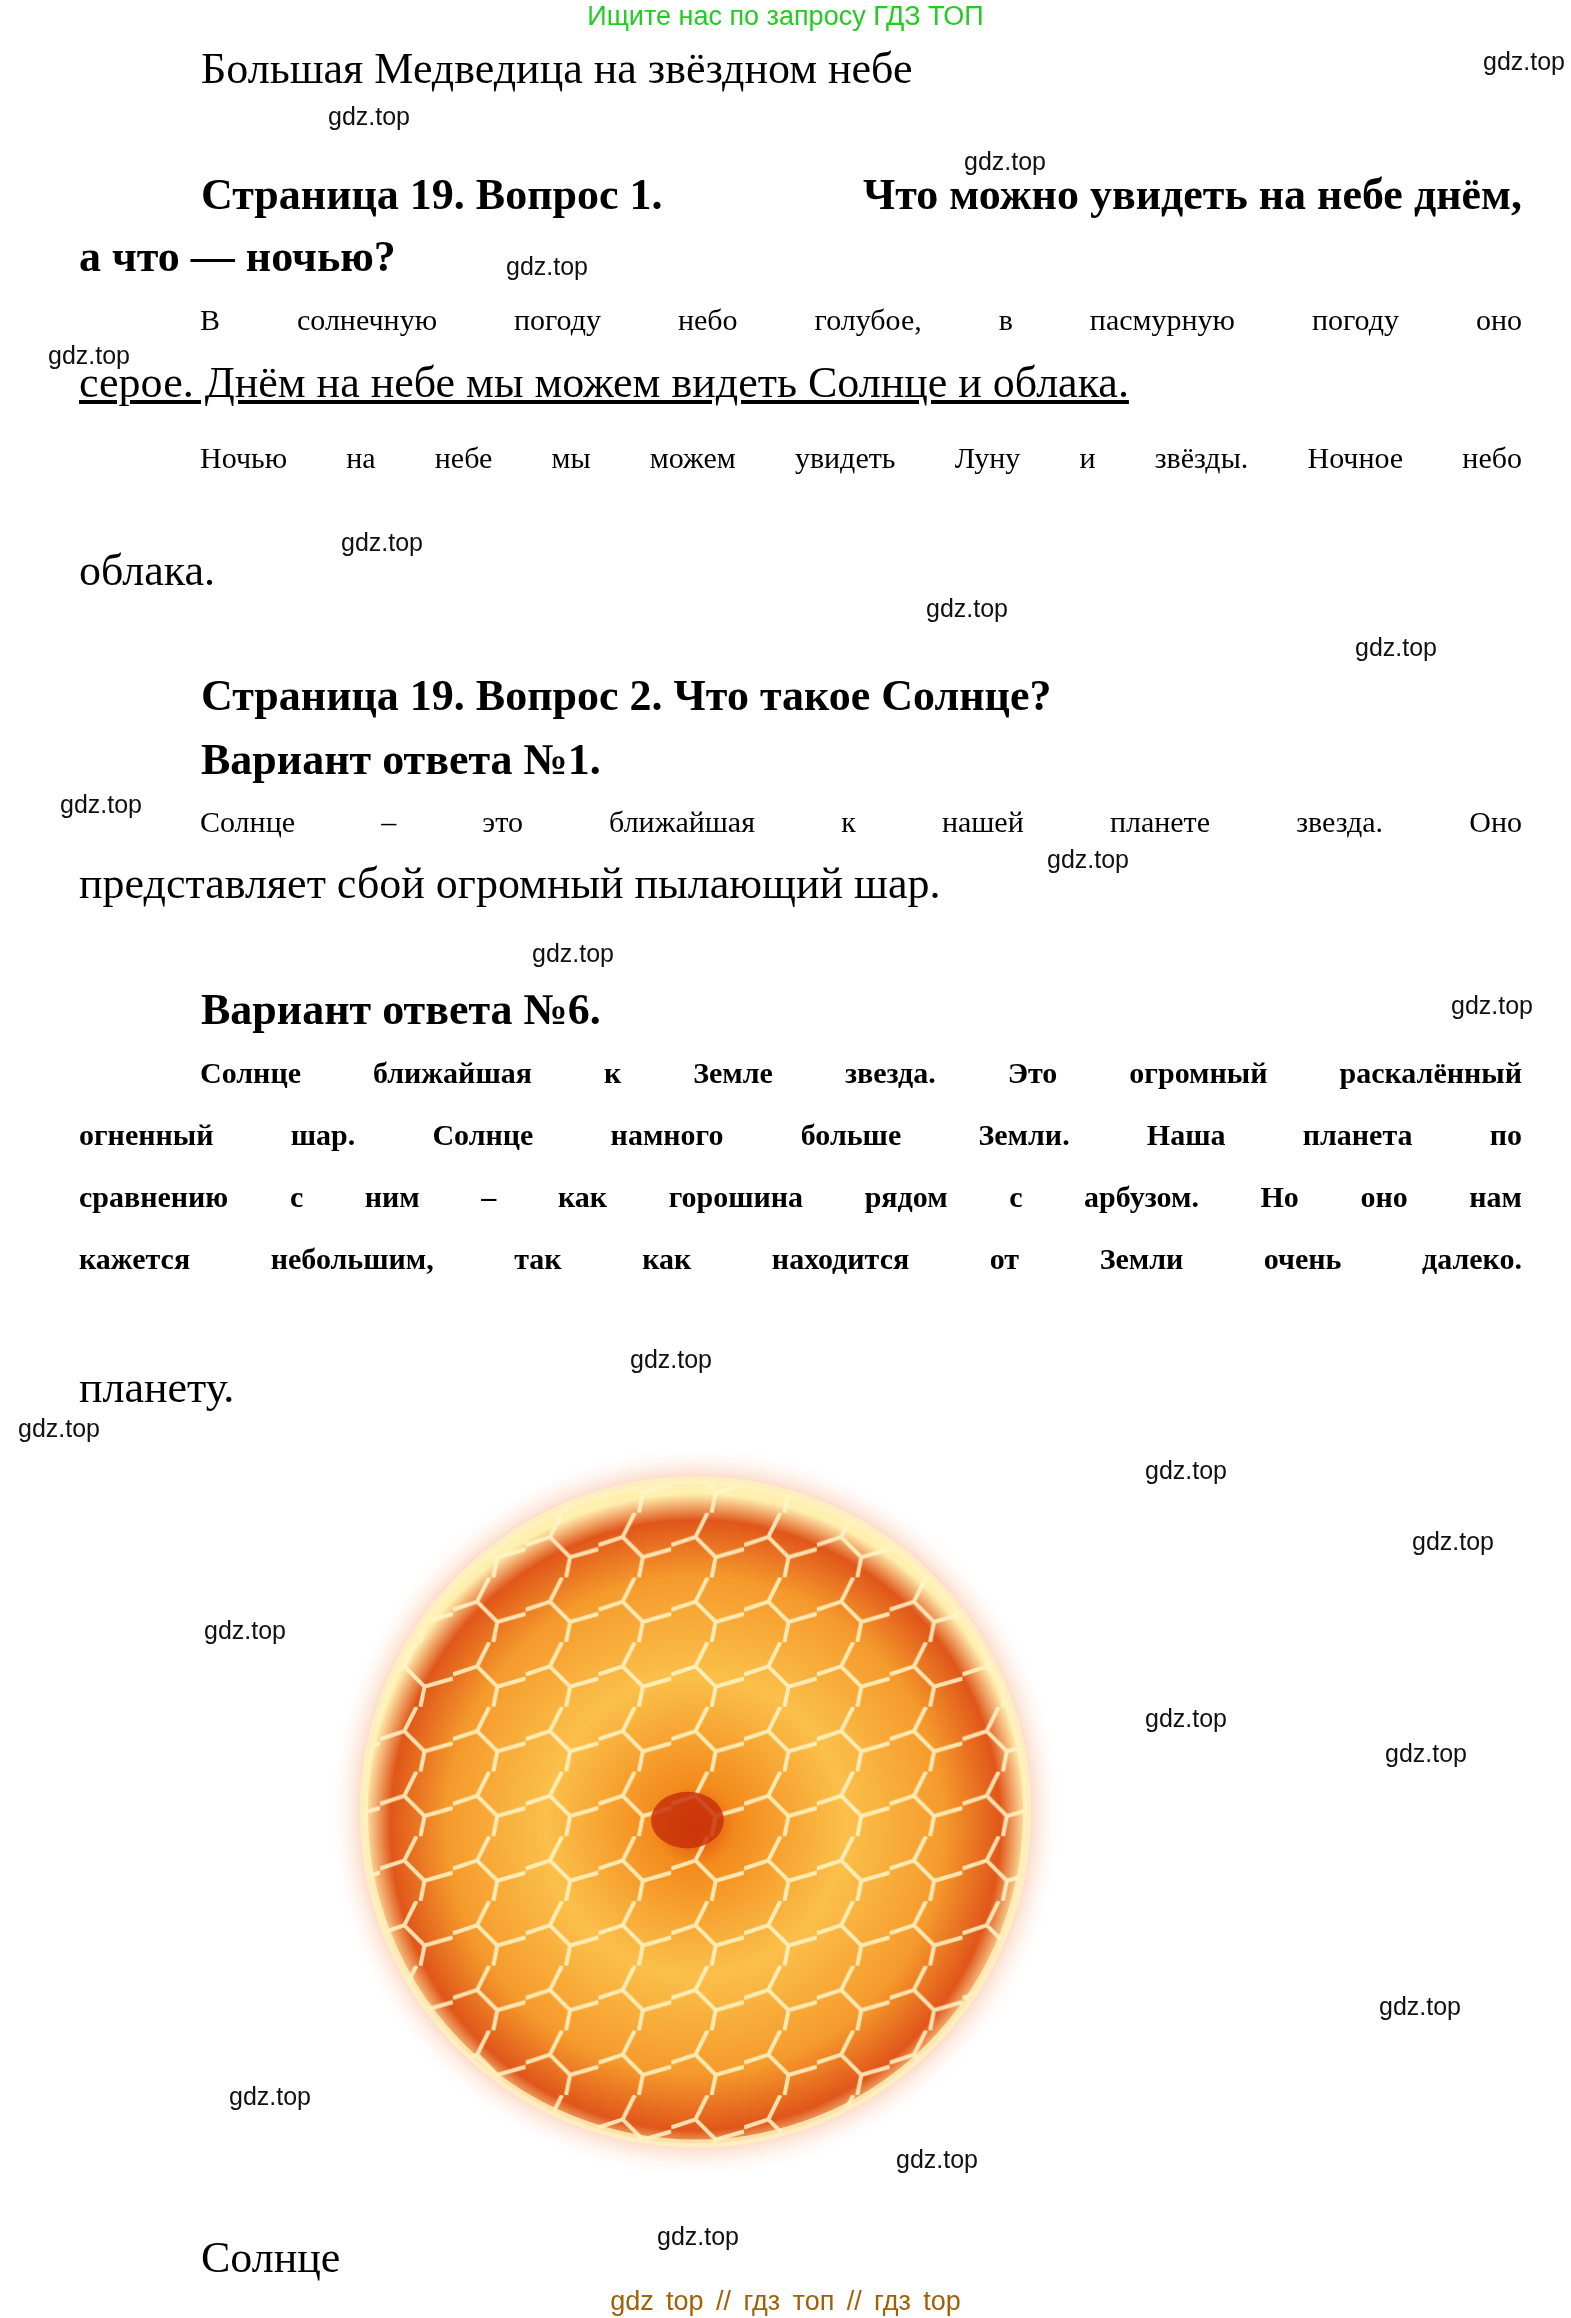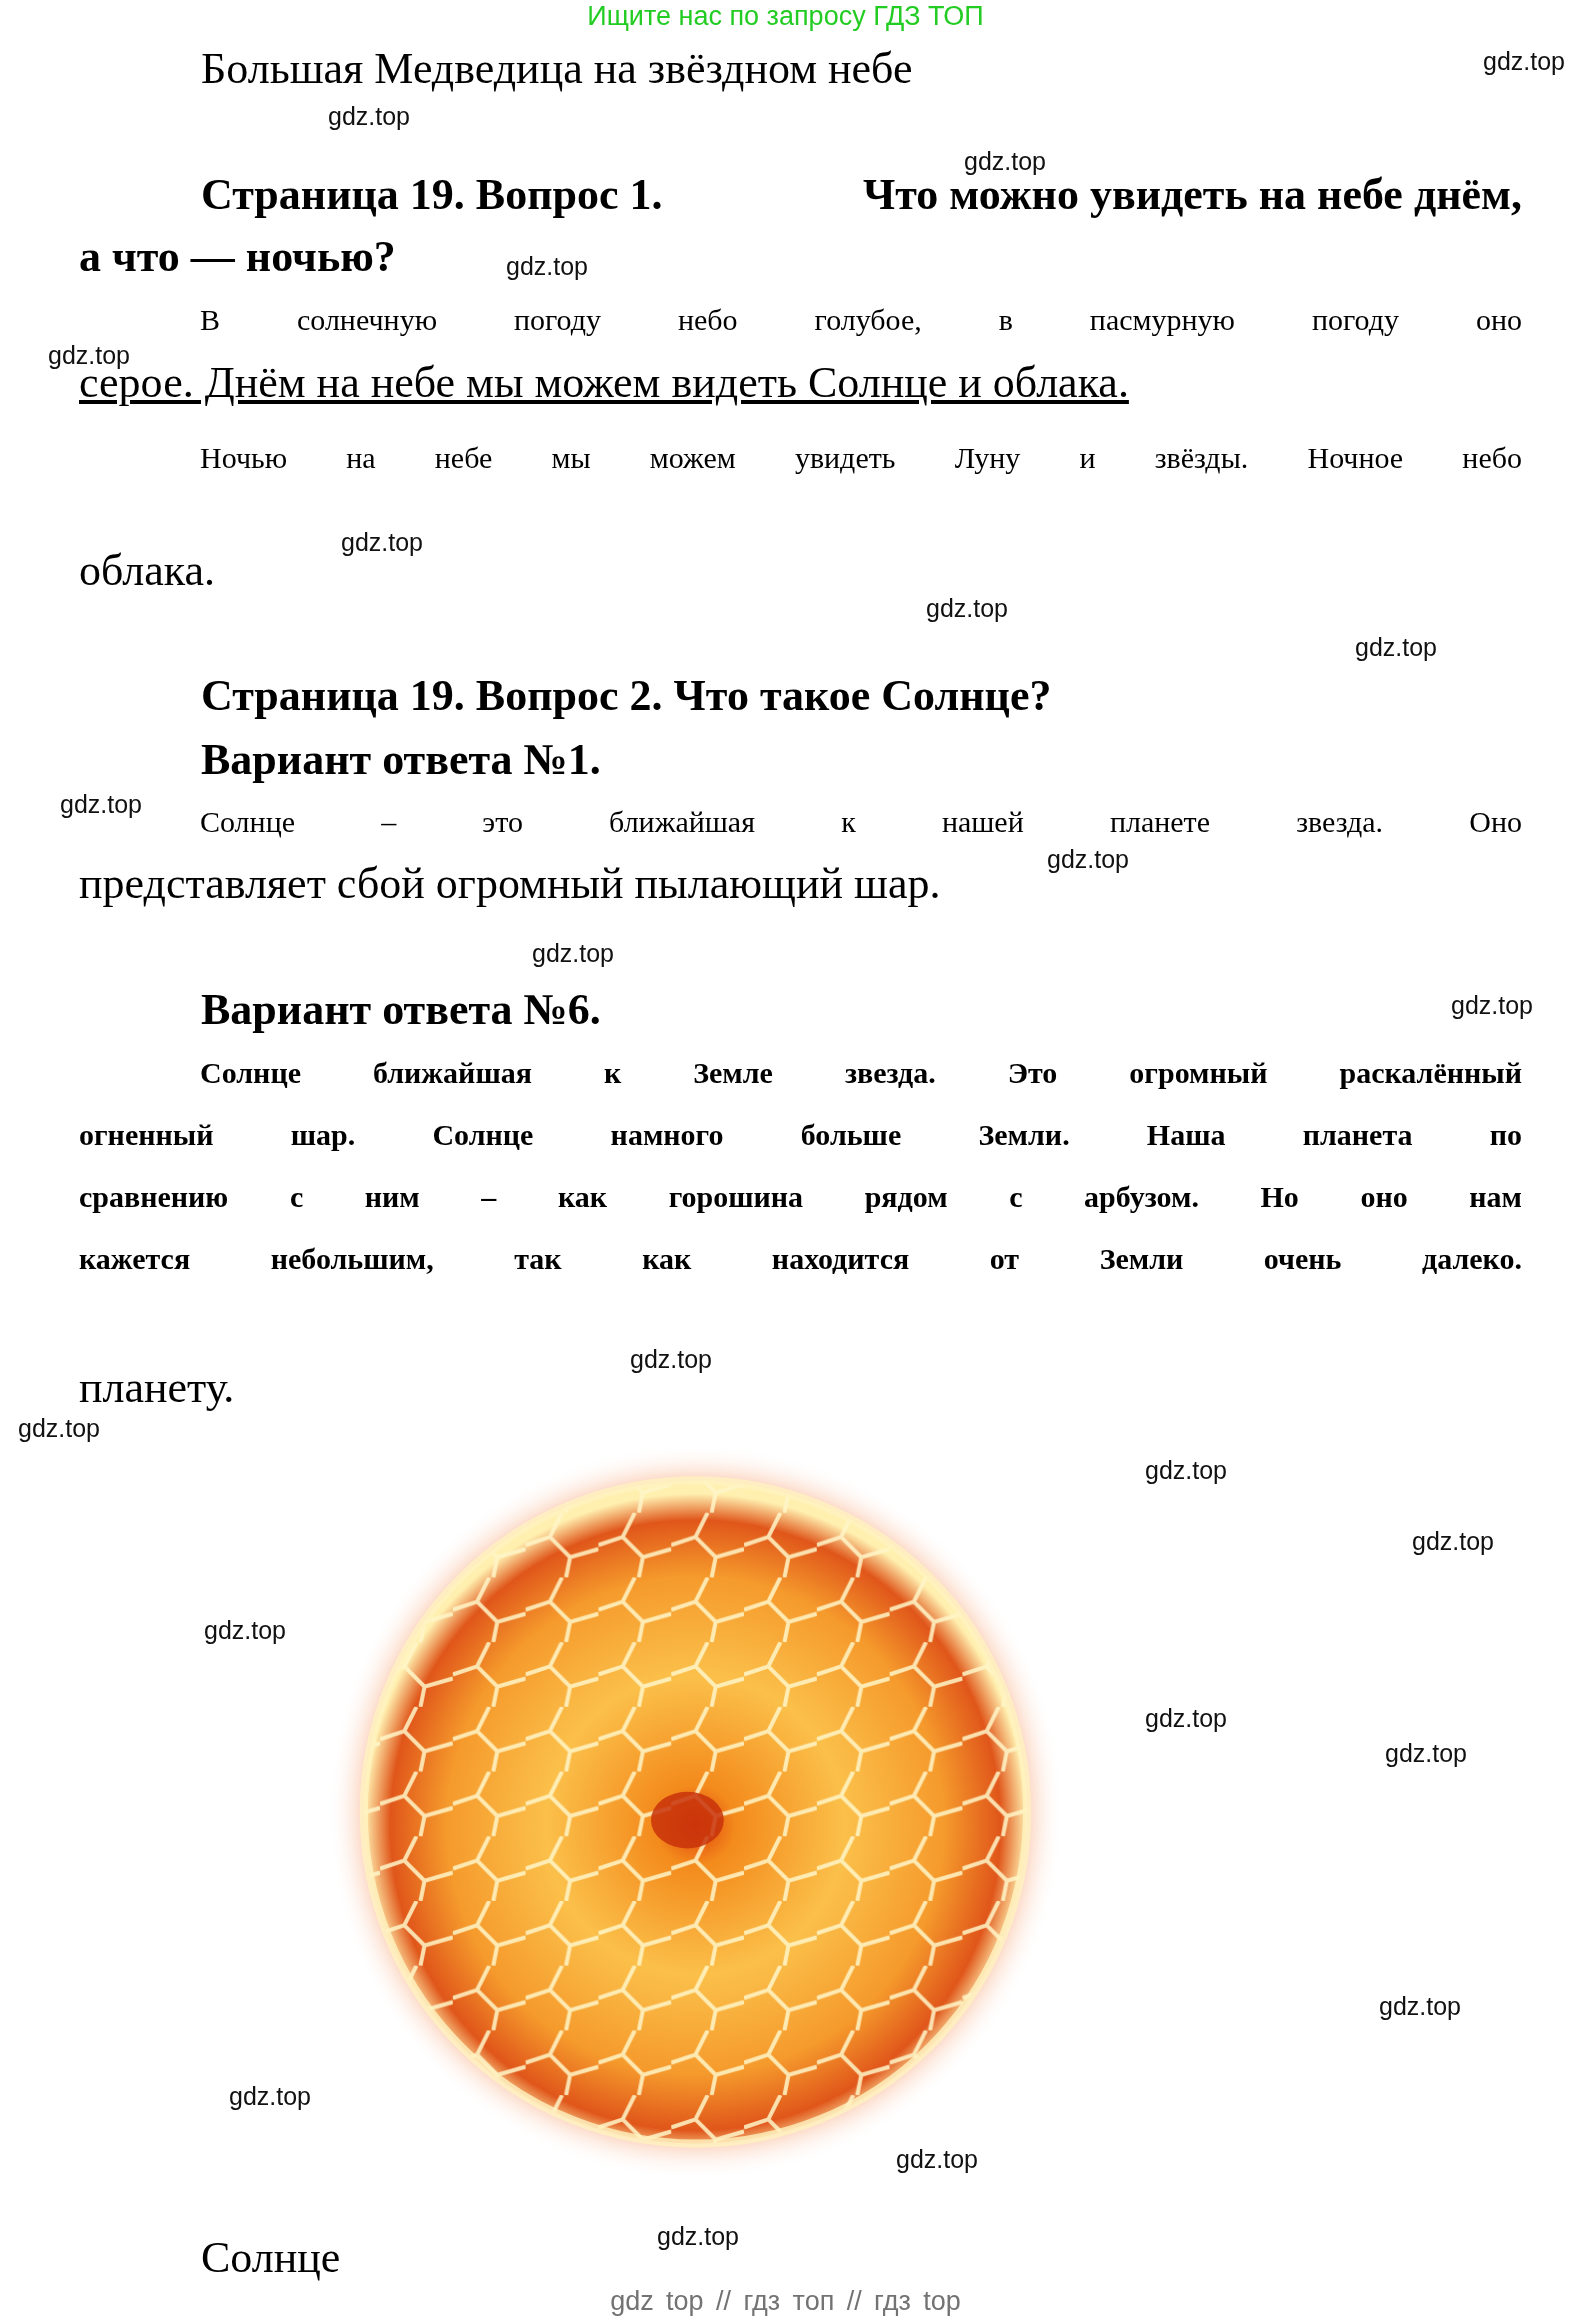--- a/index.html
+++ b/index.html
@@ -1,18 +1,18 @@
 <!DOCTYPE html>
 <html style="font-size:13px"><head>
 <meta charset="utf-8">
 <style>
   html, body { margin:0; padding:0; background:#ffffff; }
   body { width:1571px; height:2319px; position:relative; overflow:hidden; font-family:"Liberation Serif", serif; color:#000; }
   .banner { position:absolute; top:0; left:0; width:1571px; text-align:center; font-family:"Liberation Sans", sans-serif; font-size:27px; color:#22cc22; line-height:32px; }
-  .footer { position:absolute; top:2283px; left:0; width:1571px; text-align:center; font-family:"Liberation Sans", sans-serif; font-size:27px; color:#737373; line-height:36px; word-spacing:4.9px; }
+  .footer { position:absolute; top:2283px; left:0; width:1571px; text-align:center; font-family:"Liberation Sans", sans-serif; font-size:27px; color:#a16207; line-height:36px; word-spacing:4.9px; }
   .wm { position:absolute; font-family:"Liberation Sans", sans-serif; font-size:25px; color:#111; line-height:29px; white-space:nowrap; }
   .line { position:absolute; font-size:44px; line-height:50px; white-space:nowrap; }
   .just { position:absolute; left:79px; width:1443px; font-size:30px; line-height:50px; text-align:justify; text-align-last:justify; white-space:nowrap; }
   .just span { display:block; }
   .b { font-weight:bold; }
   .sun { position:absolute; left:307px; top:1448px; width:777px; height:728px; }
 </style>
 </head>
 <body>
 

